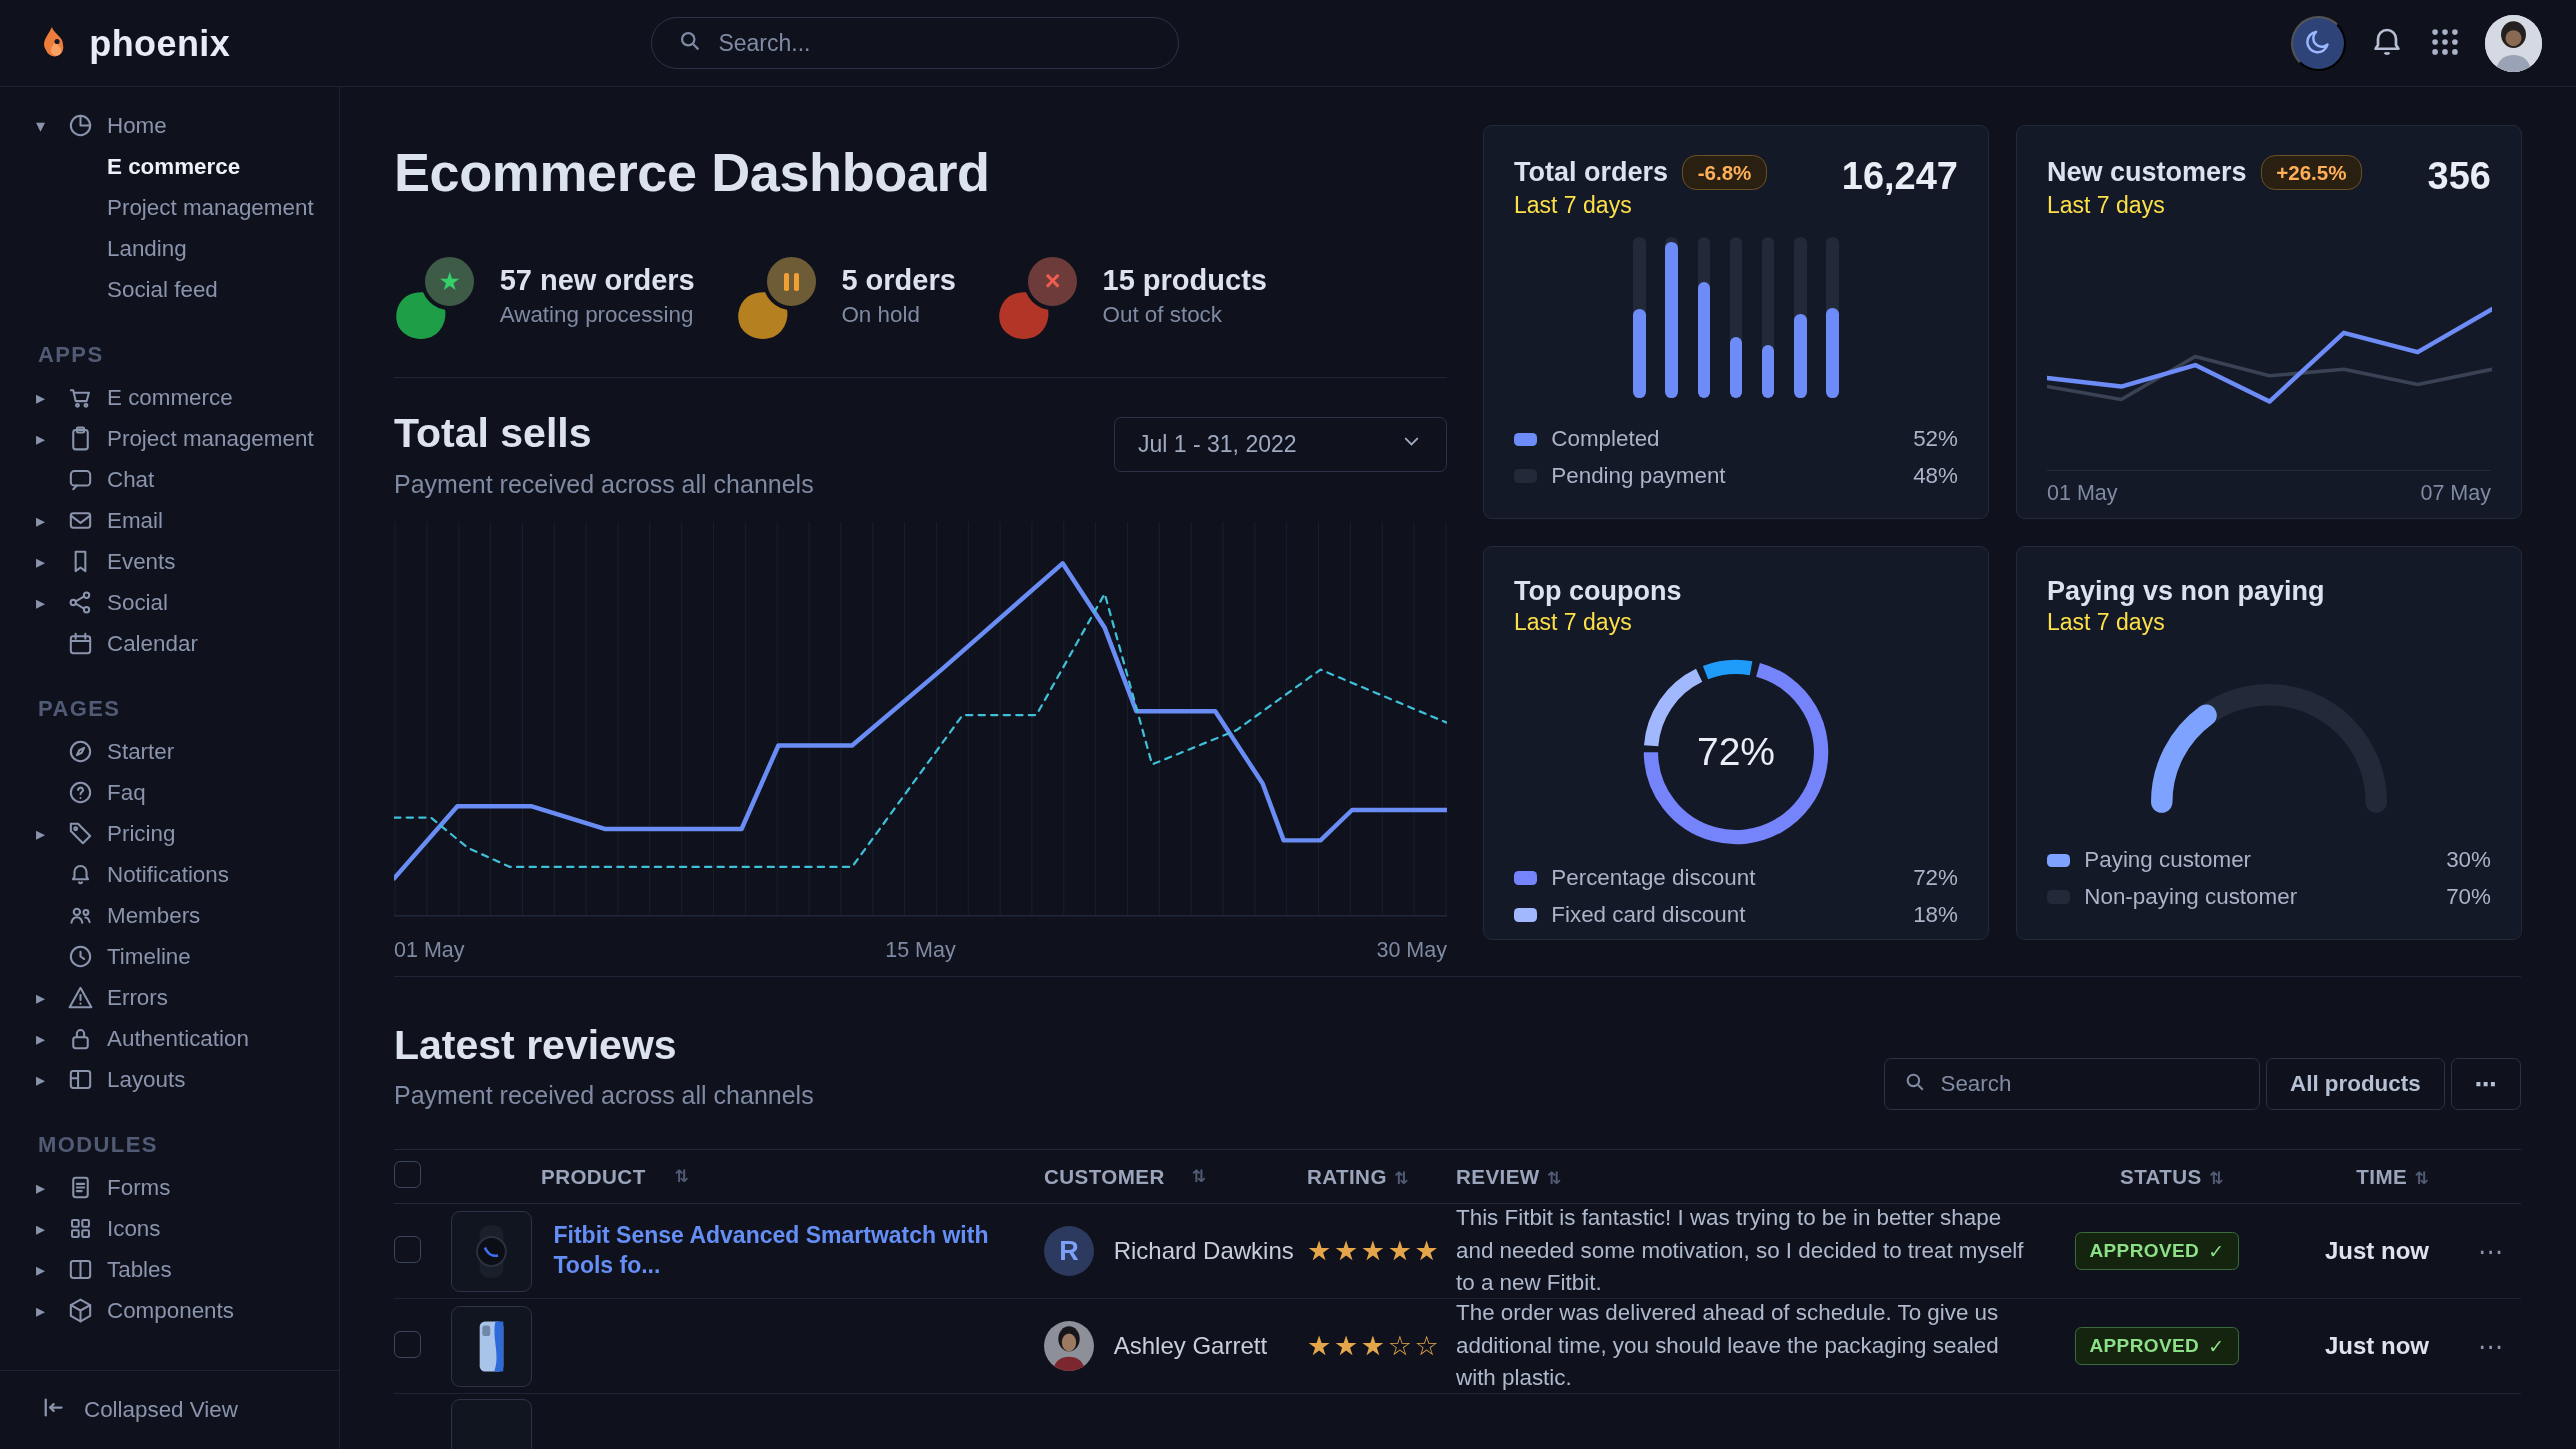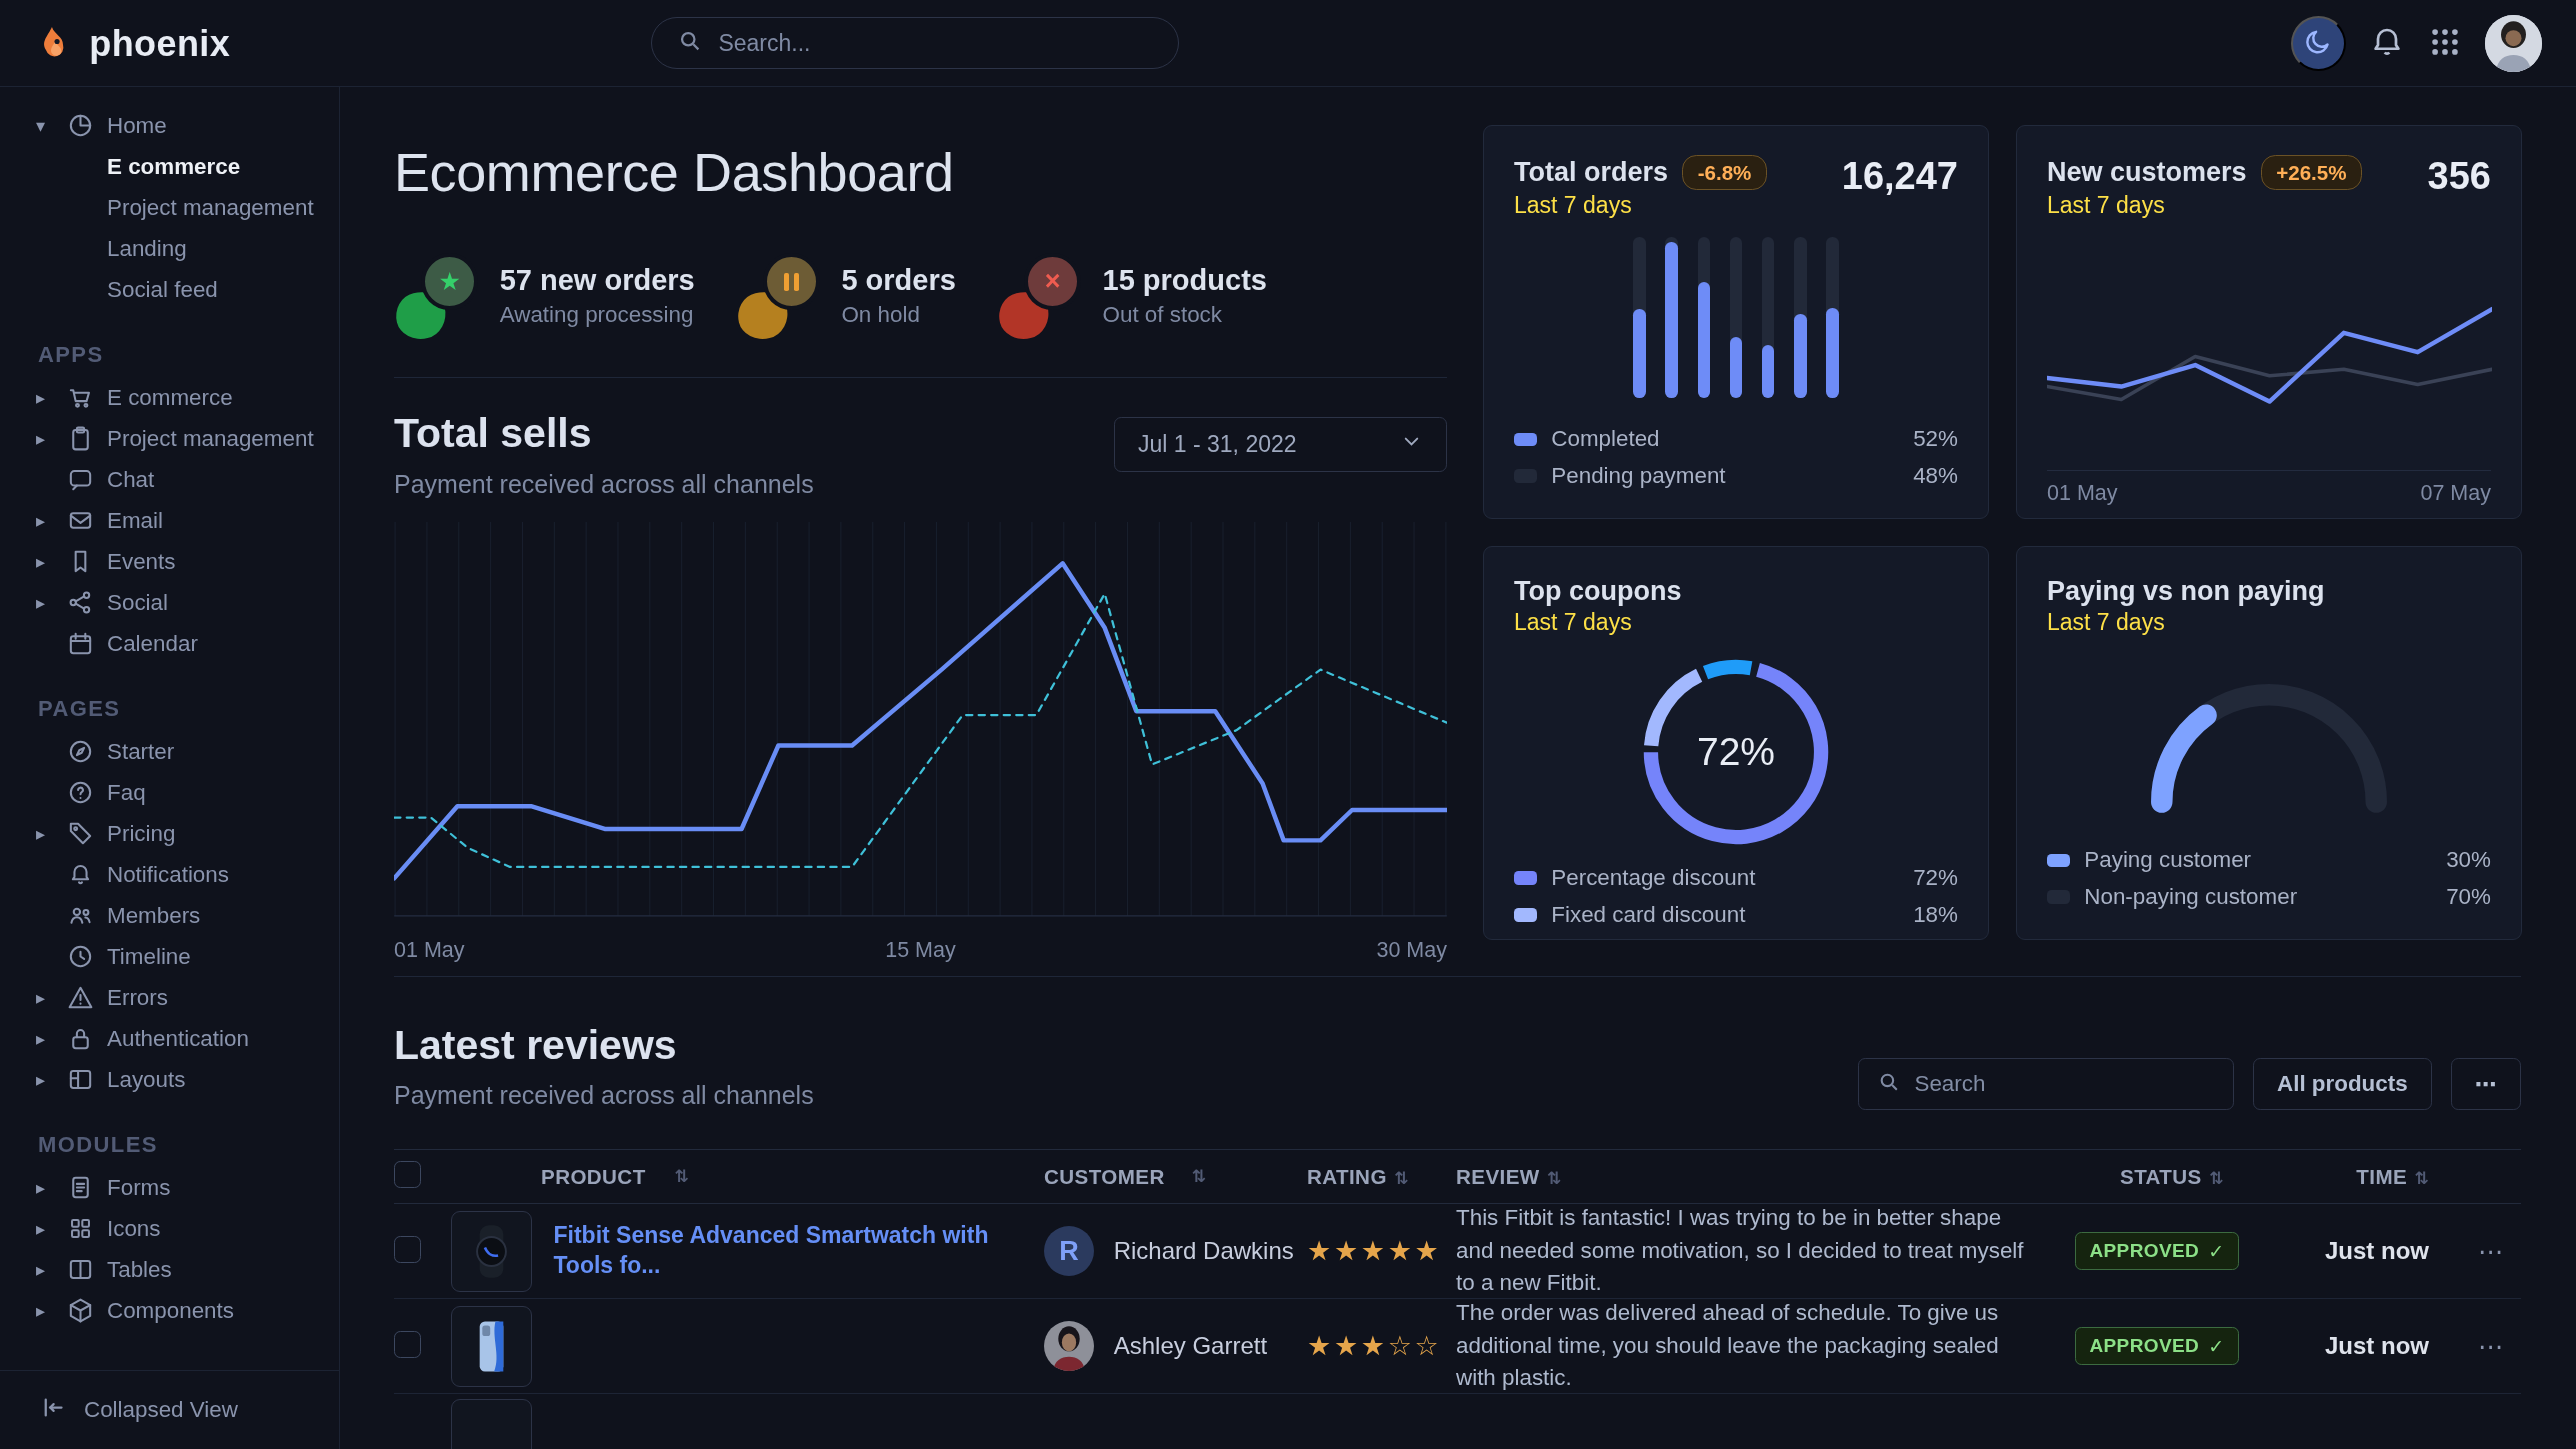--- a/index.html
+++ b/index.html
@@ -29,21 +29,21 @@
   .sb-caret{width:30px;font-size:18px;color:#8a94ad;flex-shrink:0}
   .sb-ico{width:41px;display:flex;align-items:center;color:#8a94ad;flex-shrink:0}
   .sb-sub{height:41px;display:flex;align-items:center;padding-left:107px;color:#8a94ad;font-size:22.4px;cursor:pointer}
   .sb-sub.active{color:#eef1f6;font-weight:600}
   .sb-section{padding:32px 0 9px 38px;color:#525b75;font-size:22px;font-weight:700;letter-spacing:1.4px}
   .sidebar-footer{position:absolute;bottom:0;left:0;right:0;height:79px;border-top:0.9px solid #1c2333;display:flex;align-items:center;gap:18px;padding-left:39px;color:#8a94ad;font-size:22.4px;cursor:pointer}
 
   
   .top-grid{display:flex;gap:36px;padding-top:38px}
   .left-col{width:1053px;flex-shrink:0}
-  h1.page-title{font-size:54px;font-weight:400;color:#dde3ee;margin-top:16px;letter-spacing:-0.4px}
+  h1.page-title{font-size:54px;font-weight:700;color:#dde3ee;margin-top:16px;letter-spacing:-0.4px}
   .page-sub{font-size:27px;color:#7f8aa3;margin-top:14.3px}
   .stats-row{display:flex;gap:41px;margin-top:50px;align-items:center}
   .stat{display:flex;align-items:center;gap:19.7px}
   .stat-icon{width:86px;height:86px;position:relative;flex-shrink:0}
   .blob{position:absolute;width:50px;height:47px;left:1.8px;bottom:0;border-radius:46% 54% 48% 52%/52% 44% 56% 48%;transform:rotate(-14deg)}
   .stat-circle{position:absolute;right:1.8px;top:0;width:57px;height:57px;border-radius:50%;display:flex;align-items:center;justify-content:center;border:4.5px solid #0f121c;gap:4.5px}
   .stat.new .blob{background:#1f9e48}.stat.new .stat-circle{background:#3d5b46;color:#35d06a;font-size:25px}
   .stat.hold .blob{background:#b5801f}.stat.hold .stat-circle{background:#6d5c35}
   .stat.hold .stat-circle i{width:5.4px;height:18px;background:#ef9f33;border-radius:1.8px;display:block}
   .stat.stock .blob{background:#b23527}.stat.stock .stat-circle{background:#6e3b3b;color:#ef5c50;font-size:27px;font-weight:700}
@@ -78,21 +78,21 @@
   .cust-chart{margin-top:18px}
   .axis-line{border-top:0.9px solid #232b3f;margin-top:3.6px}
   .axis-labels{display:flex;justify-content:space-between;font-size:21.5px;color:#7f8aa3;margin-top:10.7px}
   .donut-wrap{position:relative;width:206px;height:206px;margin:12.5px auto 0}
   .donut-center{position:absolute;inset:0;display:flex;align-items:center;justify-content:center;font-size:39px;color:#e9edf5}
   .gauge-wrap{display:flex;justify-content:center;margin-top:23px}
 
   
   .reviews{border-top:0.9px solid #1e2638;margin-top:12.5px;padding-top:45px}
   .reviews-head{display:flex;align-items:flex-end;justify-content:space-between}
-  .reviews-controls{display:flex;gap:19px}
+  .reviews-controls{display:flex;gap:6px}
   .rev-search{width:376px;height:52px;border:0.9px solid #2c3347;border-radius:7.2px;display:flex;align-items:center;gap:12.5px;padding:0 18px}
   .rev-search input{background:transparent;border:none;outline:none;color:#aab3c7;font-size:22.4px;width:100%;font-family:inherit}
   .rev-search input::placeholder{color:#828da5}
   .btn-outline{height:52px;border:0.9px solid #2c3347;background:transparent;border-radius:7.2px;color:#b6c0d4;font-size:22.4px;font-weight:600;padding:0 23px;cursor:pointer;font-family:inherit}
   .table{margin-top:39px}
   .thead{display:flex;align-items:center;height:55px;border-top:0.9px solid #222a3c;border-bottom:0.9px solid #222a3c;font-size:20.6px;font-weight:700;color:#9aa4ba;letter-spacing:0.4px}
   .trow{display:flex;align-items:center;height:95px;border-bottom:0.9px solid #1d2435}
   .col-check{width:57px;flex-shrink:0}
   .col-product{width:593px;flex-shrink:0;display:flex;align-items:center;gap:21.5px}
   .col-customer{width:263px;flex-shrink:0;display:flex;align-items:center;gap:19.7px}

